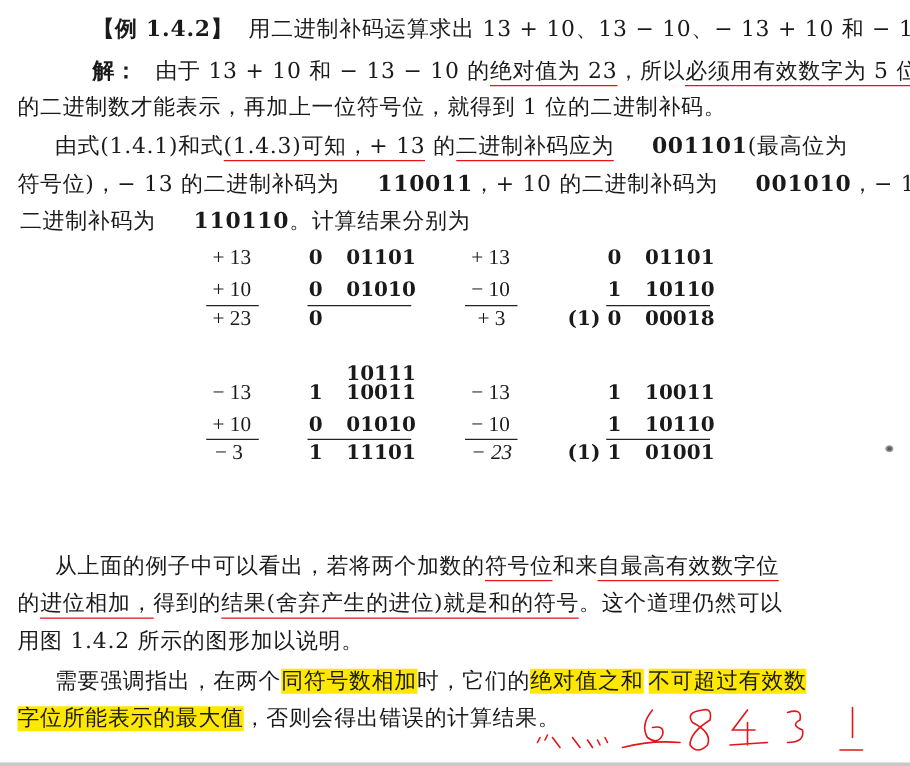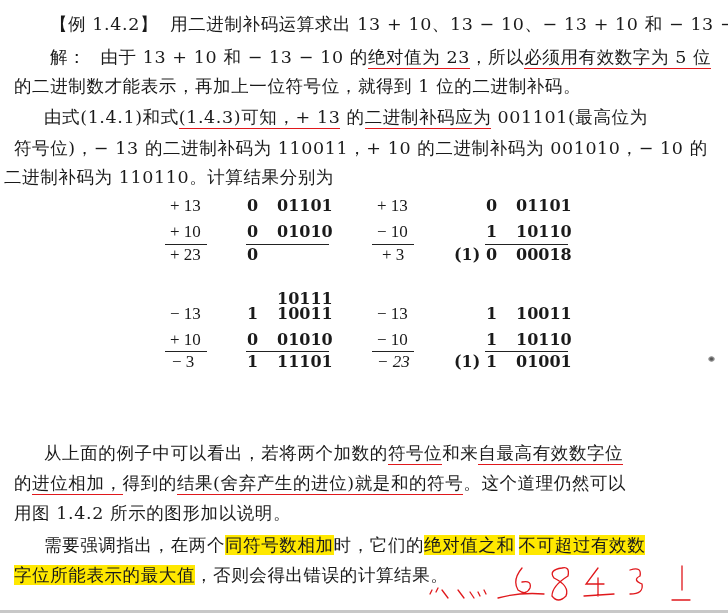--- a/index.html
+++ b/index.html
@@ -5,21 +5,21 @@
   html, body { margin: 0; padding: 0; }
   body {
     width: 728px; height: 613px; position: relative; overflow: hidden;
     background: #ffffff; color: #1a1a1a;
     font-family: "DejaVu Serif", "Liberation Serif", serif;
   }
   .line {
     position: absolute; left: 0; white-space: nowrap;
     font-size: 17.5px; line-height: 24px; letter-spacing: 0.6px;
   }
-  .bold { font-weight: normal; }
+  .bold { font-weight: bold; margin-left: 24px; }
   .ul { border-bottom: 1.6px solid #e0181c; padding-bottom: 1px; }
   .hl { background: #ffe800; }
   .calc {
     position: absolute; font-size: 17px; line-height: 24px; white-space: nowrap;
     font-family: "Liberation Serif", "DejaVu Serif", serif;
   }
   .calc.b { font-weight: bold; font-family: "DejaVu Serif", serif; font-size: 16px; }
   .rule { position: absolute; height: 1px; background: #222; }
   .bottom-bar {
     position: absolute; left: 0; right: 0; bottom: 0; height: 3px; background: #c8c8c8;
@@ -43,21 +43,21 @@
 <div class="line" style="top:74px; left:14px;">
   <span>的二进制数才能表示，再加上一位符号</span><span>位，就得到 1 位的二进制补码。</span>
 </div>
 
 <div class="line" style="top:105px; left:44px;">
   <span>由式(1.4.1)和式</span><span class="ul">(1.4.3)可知，+ 13</span><span> 的</span><span class="ul">二进制补码应为</span><span> </span><span class="bold">001101</span><span>(最高位为</span>
 </div>
 <div class="line" style="top:136px; left:14px;">
   <span>符号位)，− 13 的二进制补码为 </span><span class="bold">110011</span><span>，+ 10 的二进制补码为 </span><span class="bold">001010</span><span>，− 10 的</span>
 </div>
-<div class="line" style="top:165px; left:4px;">
+<div class="line" style="top:165px; left:16px;">
   <span>二进制补码为 </span><span class="bold">110110</span><span>。计算结果分别为</span>
 </div>
 
 <div>
   <div class="calc" style="left:170px; top:194px;">+ 13</div>
   <div class="calc" style="left:170px; top:220px;">+ 10</div>
   <div class="rule" style="left:165px; top:244px; width:42px;"></div>
   <div class="calc" style="left:170px; top:243px;">+ 23</div>
   <div class="calc b" style="left:247px; top:194px;">0</div>
   <div class="calc b" style="left:277px; top:194px;">01101</div>

